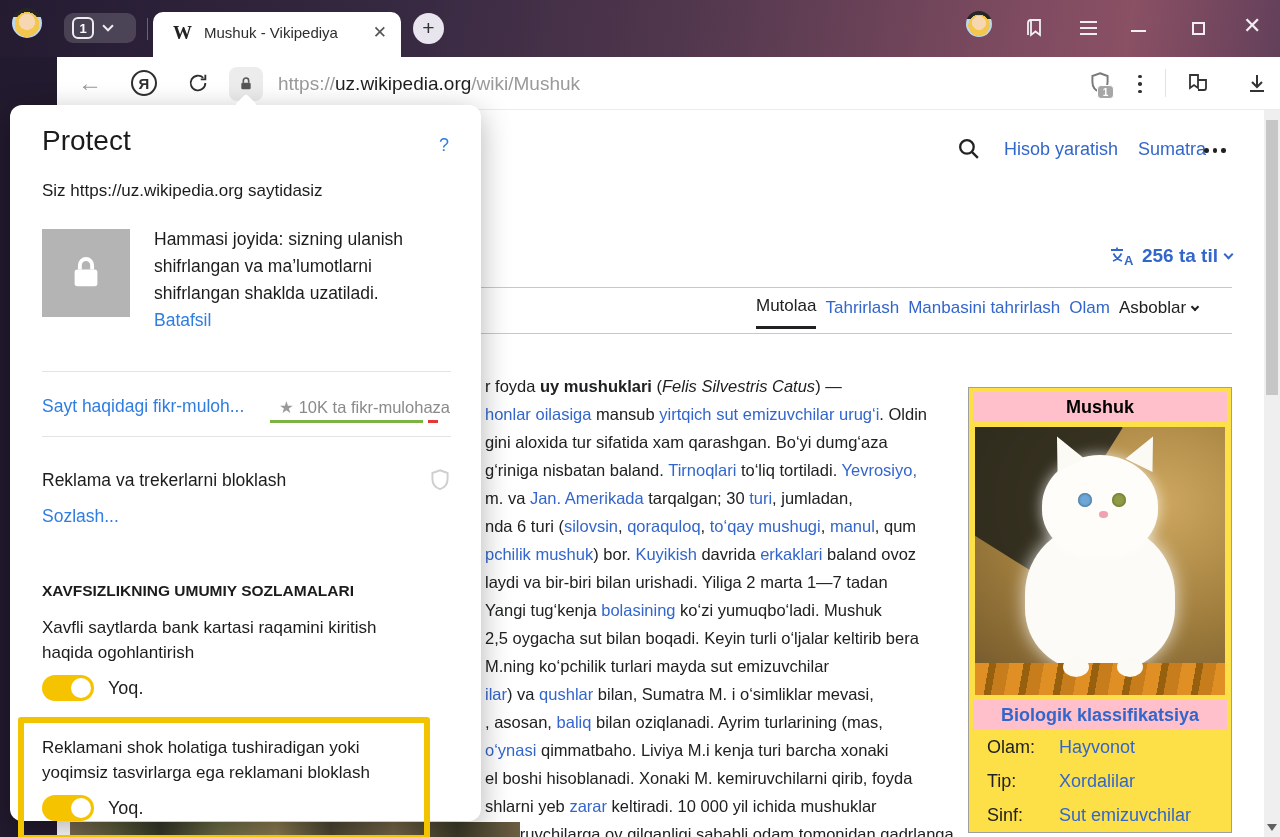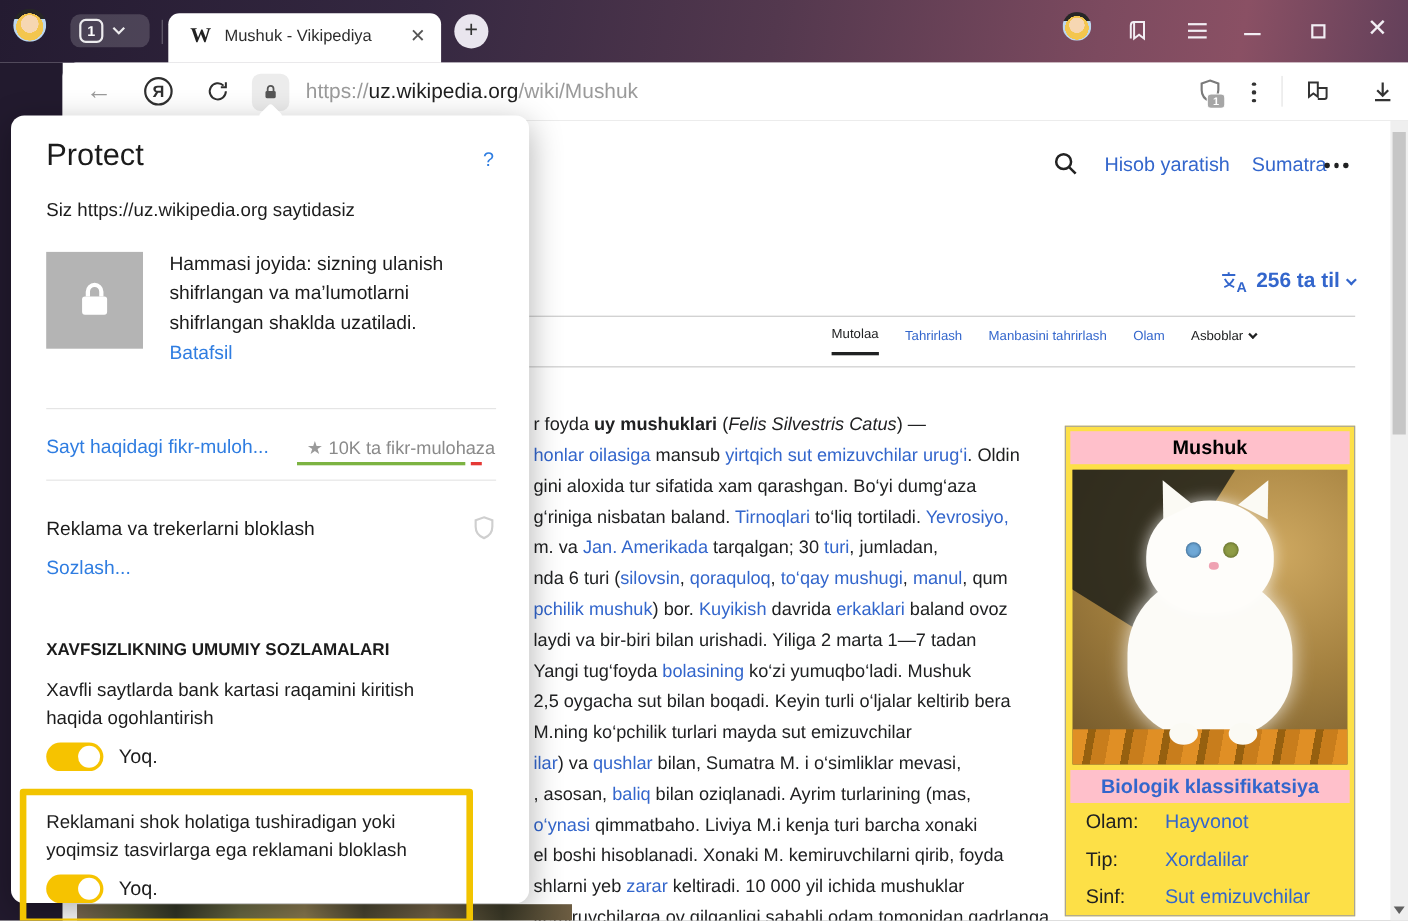--- a/index.html
+++ b/index.html
@@ -69,21 +69,21 @@
   .wlink { color:#3366cc; font-size:18px; position:absolute; white-space:nowrap; }
   .w-create { left:1004px; top:139px; }
   .w-login { left:1138px; top:139px; }
   .w-more { position:absolute; left:1204px; top:148px; display:flex; gap:4px; }
   .w-more i { width:4.5px; height:4.5px; border-radius:50%; background:#202122; }
   .langsel { position:absolute; right:48px; top:245px; display:flex; align-items:center; gap:7px;
     color:#3366cc; font-size:19px; font-weight:bold; white-space:nowrap; }
   .langsel .chev { width:7px; height:7px; margin-top:-3px; }
   .rule { position:absolute; left:481px; width:751px; height:1px; background:#c8c8c8; }
   .rule.r1 { top:287px; } .rule.r2 { top:333px; }
-  .wtabs { position:absolute; left:756px; top:296px; display:flex; gap:24px; font-size:12px; white-space:nowrap; }
+  .wtabs { position:absolute; left:756px; top:296px; display:flex; gap:9px; font-size:17px; white-space:nowrap; }
   .wtab { color:#3366cc; padding-bottom:10px; display:flex; align-items:center; gap:6px; }
   .wtab.active { color:#202122; border-bottom:3px solid #202122; }
   .wtab.menu { color:#202122; }
   .wtab .chev { width:6px; height:6px; border-color:#202122; margin-top:-2px; }
 
   .article { position:absolute; left:485px; top:372px; width:468px; font-size:16.5px; color:#202122; }
   .aline { height:28px; line-height:28px; white-space:nowrap; overflow:hidden; }
   .seg { } .lnk { color:#3366cc; } .bld { font-weight:bold; } .itl { font-style:italic; }
 
   
@@ -292,21 +292,21 @@
 
   <div class="article" id="article-lines">
       <div class="aline"><span class="seg">r foyda </span><span class="seg bld">uy mushuklari</span><span class="seg"> (</span><span class="seg itl">Felis Silvestris Catus</span><span class="seg">) —</span></div>
       <div class="aline"><span class="seg lnk">honlar oilasiga</span><span class="seg"> mansub </span><span class="seg lnk">yirtqich sut emizuvchilar urug‘i</span><span class="seg">. Oldin</span></div>
       <div class="aline"><span class="seg">gini aloxida tur sifatida xam qarashgan. Bo‘yi dumg‘aza</span></div>
       <div class="aline"><span class="seg">g‘riniga nisbatan baland. </span><span class="seg lnk">Tirnoqlari</span><span class="seg"> to‘liq tortiladi. </span><span class="seg lnk">Yevrosiyo,</span></div>
       <div class="aline"><span class="seg">m. va </span><span class="seg lnk">Jan. Amerikada</span><span class="seg"> tarqalgan; 30 </span><span class="seg lnk">turi</span><span class="seg">, jumladan,</span></div>
       <div class="aline"><span class="seg">nda 6 turi (</span><span class="seg lnk">silovsin</span><span class="seg">, </span><span class="seg lnk">qoraquloq</span><span class="seg">, </span><span class="seg lnk">to‘qay mushugi</span><span class="seg">, </span><span class="seg lnk">manul</span><span class="seg">, qum</span></div>
       <div class="aline"><span class="seg lnk">pchilik mushuk</span><span class="seg">) bor. </span><span class="seg lnk">Kuyikish</span><span class="seg"> davrida </span><span class="seg lnk">erkaklari</span><span class="seg"> baland ovoz</span></div>
       <div class="aline"><span class="seg">laydi va bir-biri bilan urishadi. Yiliga 2 marta 1—7 tadan</span></div>
-      <div class="aline"><span class="seg">Yangi tug‘foyda </span><span class="seg lnk">bolasining</span><span class="seg"> ko‘zi yumuqbo‘ladi. Mushuk</span></div>
+      <div class="aline"><span class="seg">Yangi tug‘kenja </span><span class="seg lnk">bolasining</span><span class="seg"> ko‘zi yumuqbo‘ladi. Mushuk</span></div>
       <div class="aline"><span class="seg">2,5 oygacha sut bilan boqadi. Keyin turli o‘ljalar keltirib bera</span></div>
       <div class="aline"><span class="seg">M.ning ko‘pchilik turlari mayda sut emizuvchilar</span></div>
       <div class="aline"><span class="seg lnk">ilar</span><span class="seg">) va </span><span class="seg lnk">qushlar</span><span class="seg"> bilan, Sumatra M. i o‘simliklar mevasi,</span></div>
       <div class="aline"><span class="seg">, asosan, </span><span class="seg lnk">baliq</span><span class="seg"> bilan oziqlanadi. Ayrim turlarining (mas,</span></div>
       <div class="aline"><span class="seg lnk">o‘ynasi</span><span class="seg"> qimmatbaho. Liviya M.i kenja turi barcha xonaki</span></div>
       <div class="aline"><span class="seg">el boshi hisoblanadi. Xonaki M. kemiruvchilarni qirib, foyda</span></div>
       <div class="aline"><span class="seg">shlarni yeb </span><span class="seg lnk">zarar</span><span class="seg"> keltiradi. 10 000 yil ichida mushuklar</span></div>
       <div class="aline"><span class="seg">kemiruvchilarga ov qilganligi sababli odam tomonidan qadrlangan. Z</span></div>
     </div>
 

